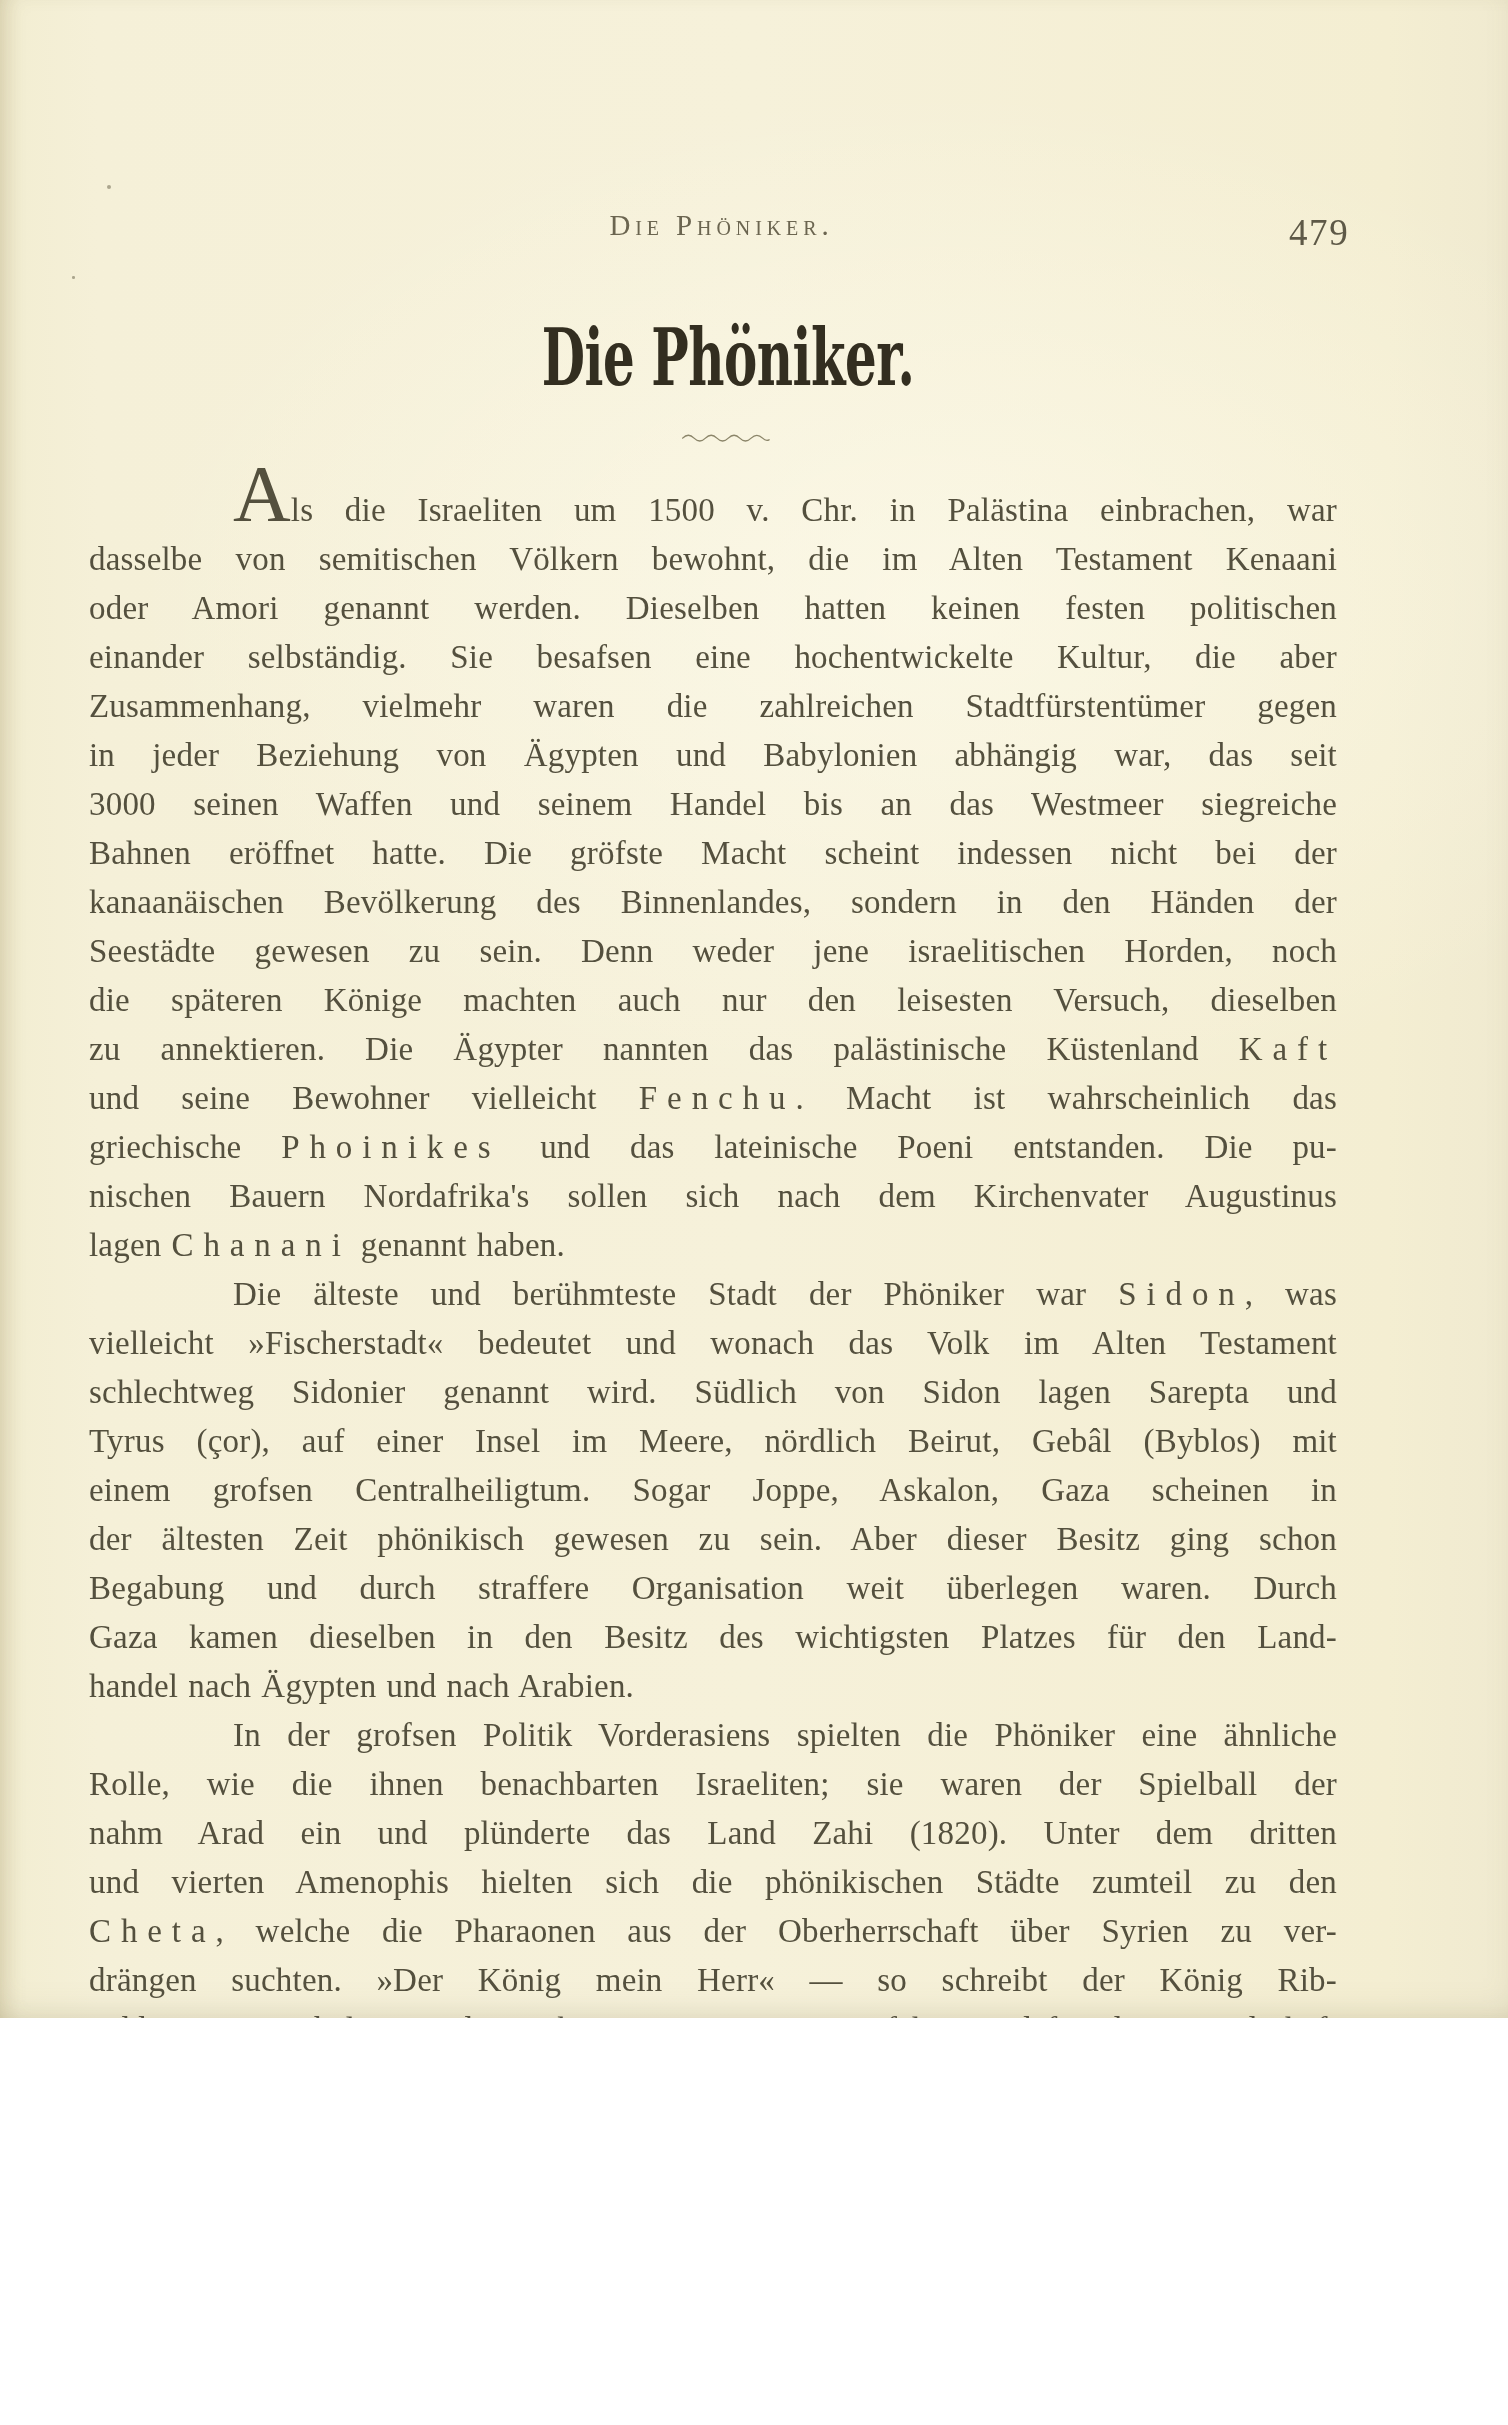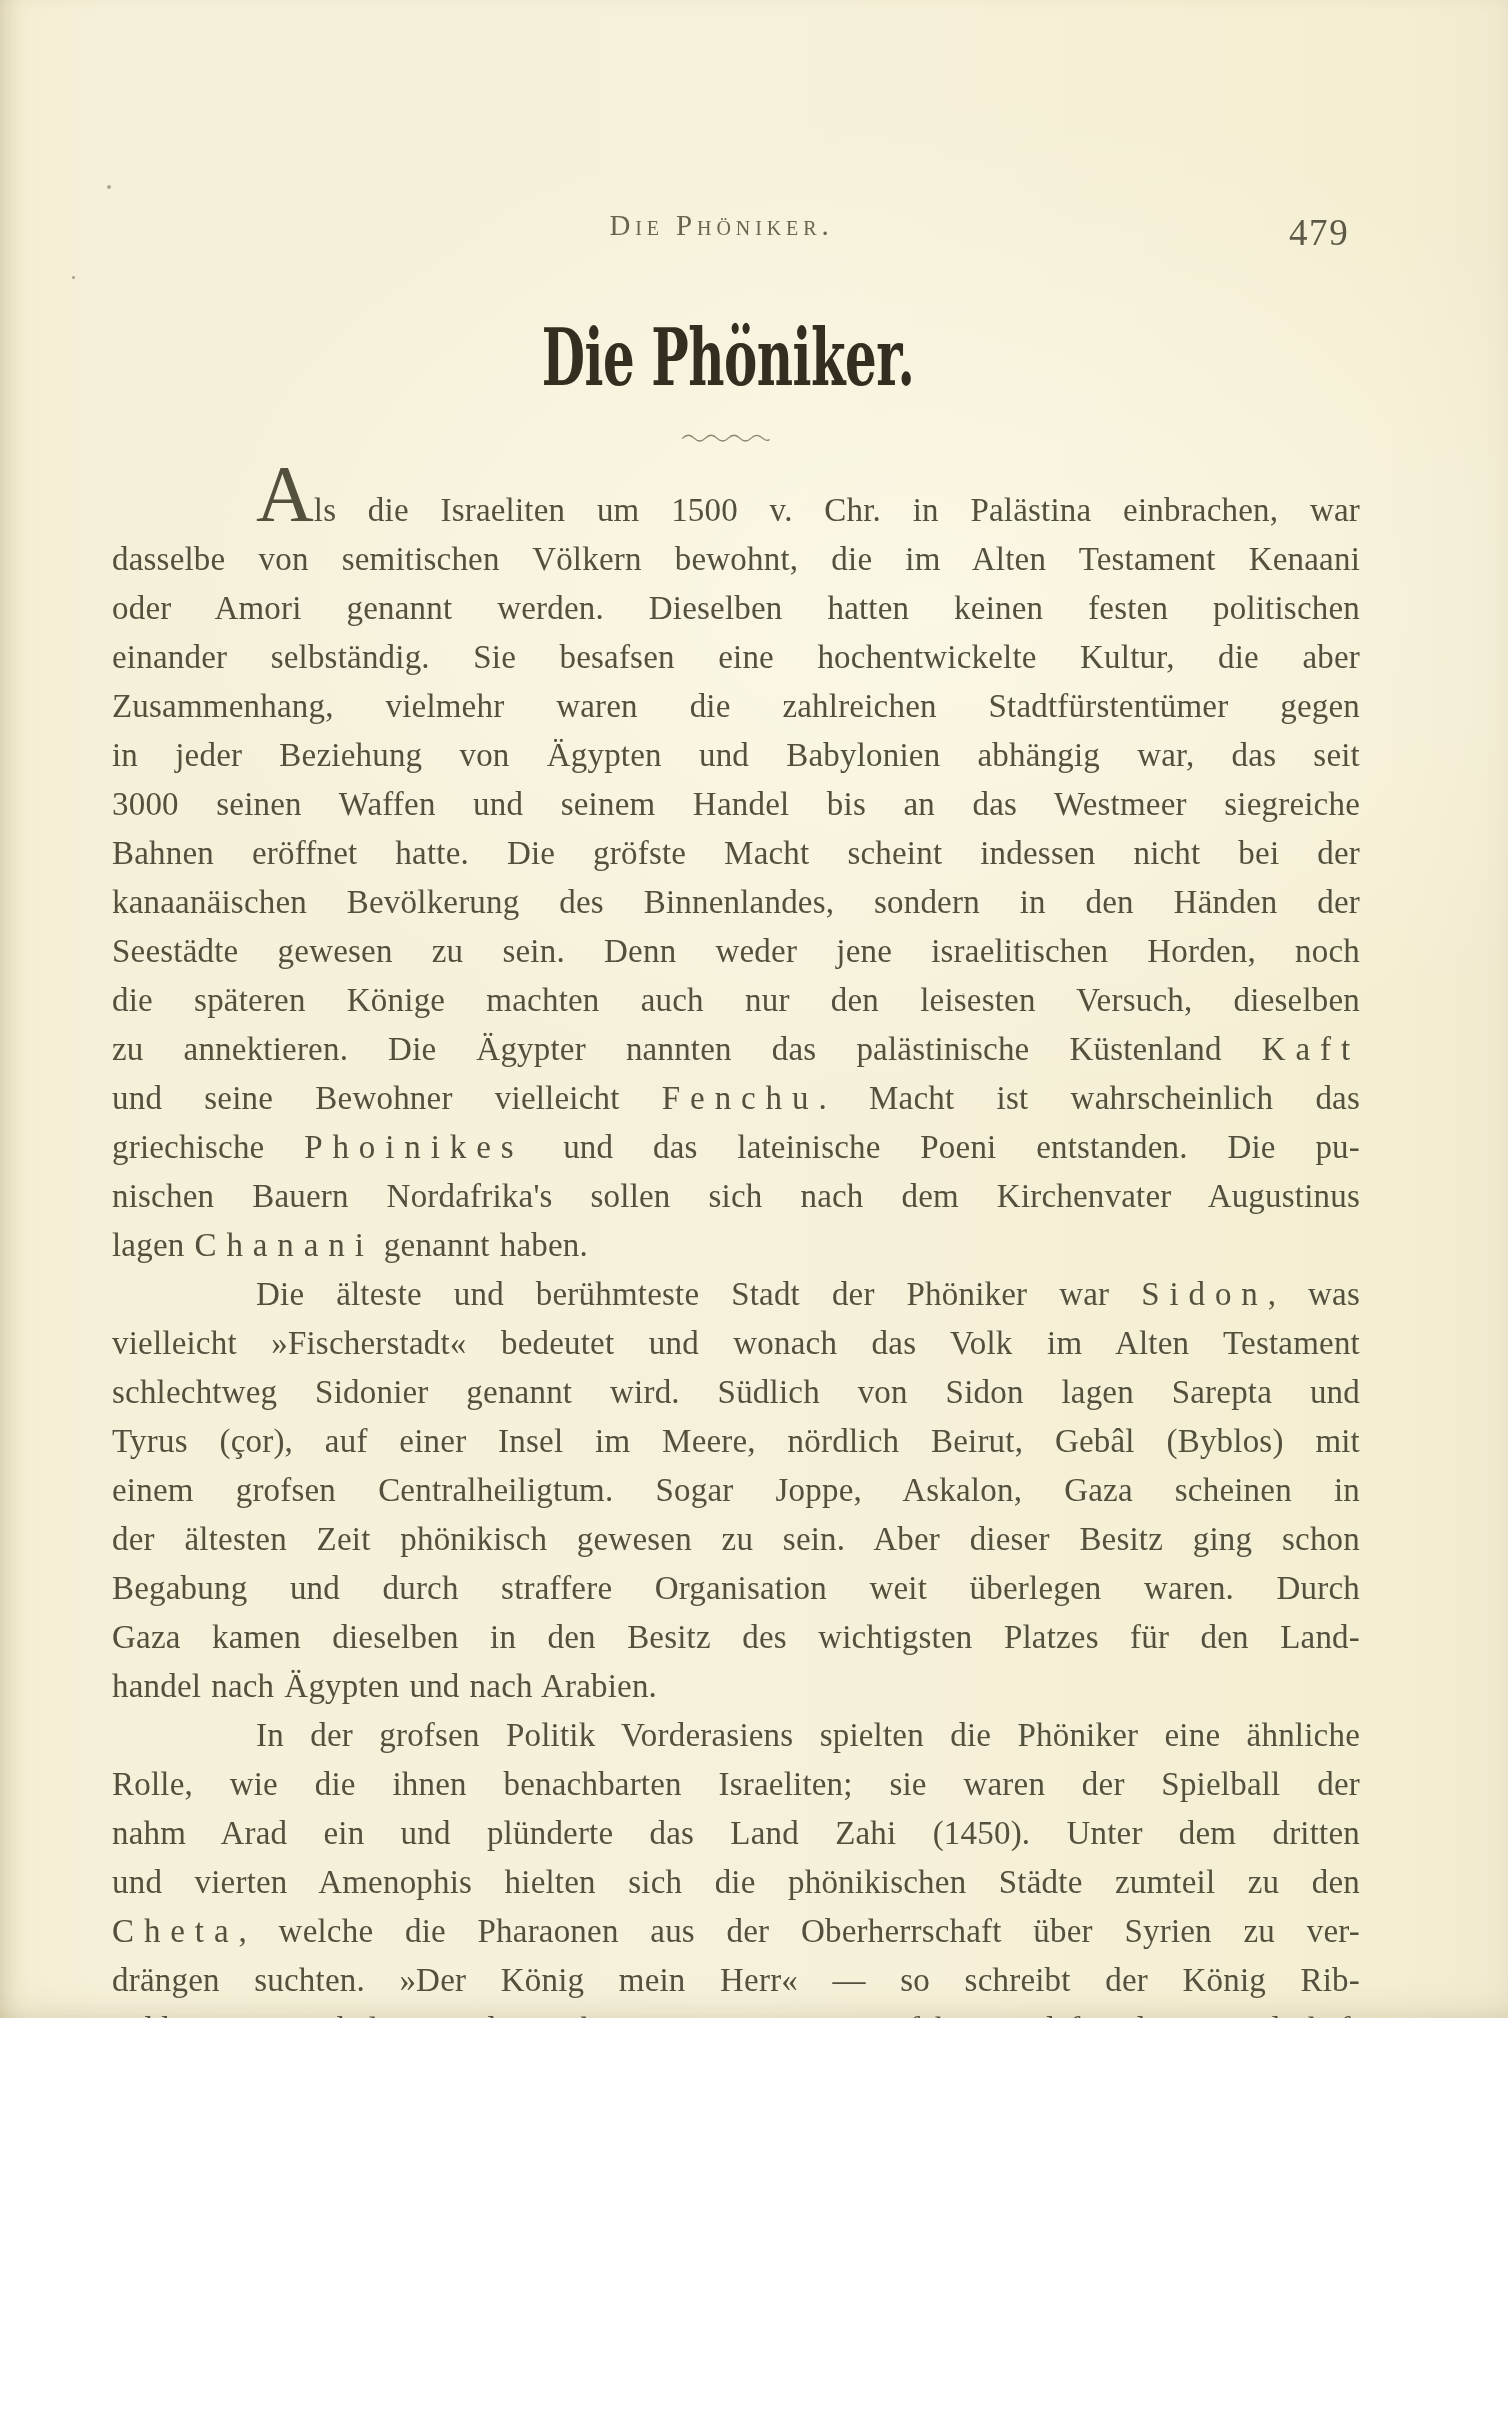--- a/index.html
+++ b/index.html
@@ -41,21 +41,21 @@
     transform:scaleX(0.64);
     transform-origin:center;
     white-space:nowrap;
   }
   .ornament{
     position:absolute; top:430px; left:680px;
     width:95px; height:14.7px;
     color:#8b8569;
   }
   .body-text{
-    position:absolute; top:486px; left:112px;
+    position:absolute; top:486px; left:89px;
     width:1248px;
     font-size:33px;
     line-height:49px;
     word-spacing:1.6px;
     letter-spacing:0.2px;
   }
   .line{
     text-align:justify;
     text-align-last:justify;
     white-space:nowrap;
@@ -118,21 +118,21 @@
       <div class="line"><span>vielleicht »Fischerstadt« bedeutet und wonach das Volk im Alten Testament</span></div>
       <div class="line"><span>schlechtweg Sidonier genannt wird.  Südlich von Sidon lagen Sarepta und</span></div>
       <div class="line"><span>Tyrus (çor), auf einer Insel im Meere, nördlich Beirut, Gebâl (Byblos) mit</span></div>
       <div class="line"><span>einem grofsen Centralheiligtum.  Sogar Joppe, Askalon, Gaza scheinen in</span></div>
       <div class="line"><span>der ältesten Zeit phönikisch gewesen zu sein.  Aber dieser Besitz ging schon</span></div>
       <div class="line"><span>Begabung und durch straffere Organisation weit überlegen waren.  Durch</span></div>
       <div class="line"><span>Gaza kamen dieselben in den Besitz des wichtigsten Platzes für den Land-</span></div>
       <div class="line short"><span>handel nach Ägypten und nach Arabien.</span></div>
       <div class="line indent"><span>In der grofsen Politik Vorderasiens spielten die Phöniker eine ähnliche</span></div>
       <div class="line"><span>Rolle, wie die ihnen benachbarten Israeliten; sie waren der Spielball der</span></div>
-      <div class="line"><span>nahm Arad ein und plünderte das Land Zahi (1450).  Unter dem dritten</span></div>
+      <div class="line"><span>nahm Arad ein und plünderte das Land Zahi (1820).  Unter dem dritten</span></div>
       <div class="line"><span>und vierten Amenophis hielten sich die phönikischen Städte zumteil zu den</span></div>
       <div class="line"><span class="gesperrt">Cheta</span><span>, welche die Pharaonen aus der Oberherrschaft über Syrien zu ver-</span></div>
       <div class="line"><span>drängen suchten.  »Der König mein Herr« — so schreibt der König Rib-</span></div>
       <div class="line"><span>Addi von Gebal an den Pharao — »möge erfahren, dafs die Feindschaft</span></div>
     </div>
 
   <div class="speck s1"></div>
   <div class="speck s2"></div>
   <div class="speck s3"></div>
   <div class="speck s4"></div>

